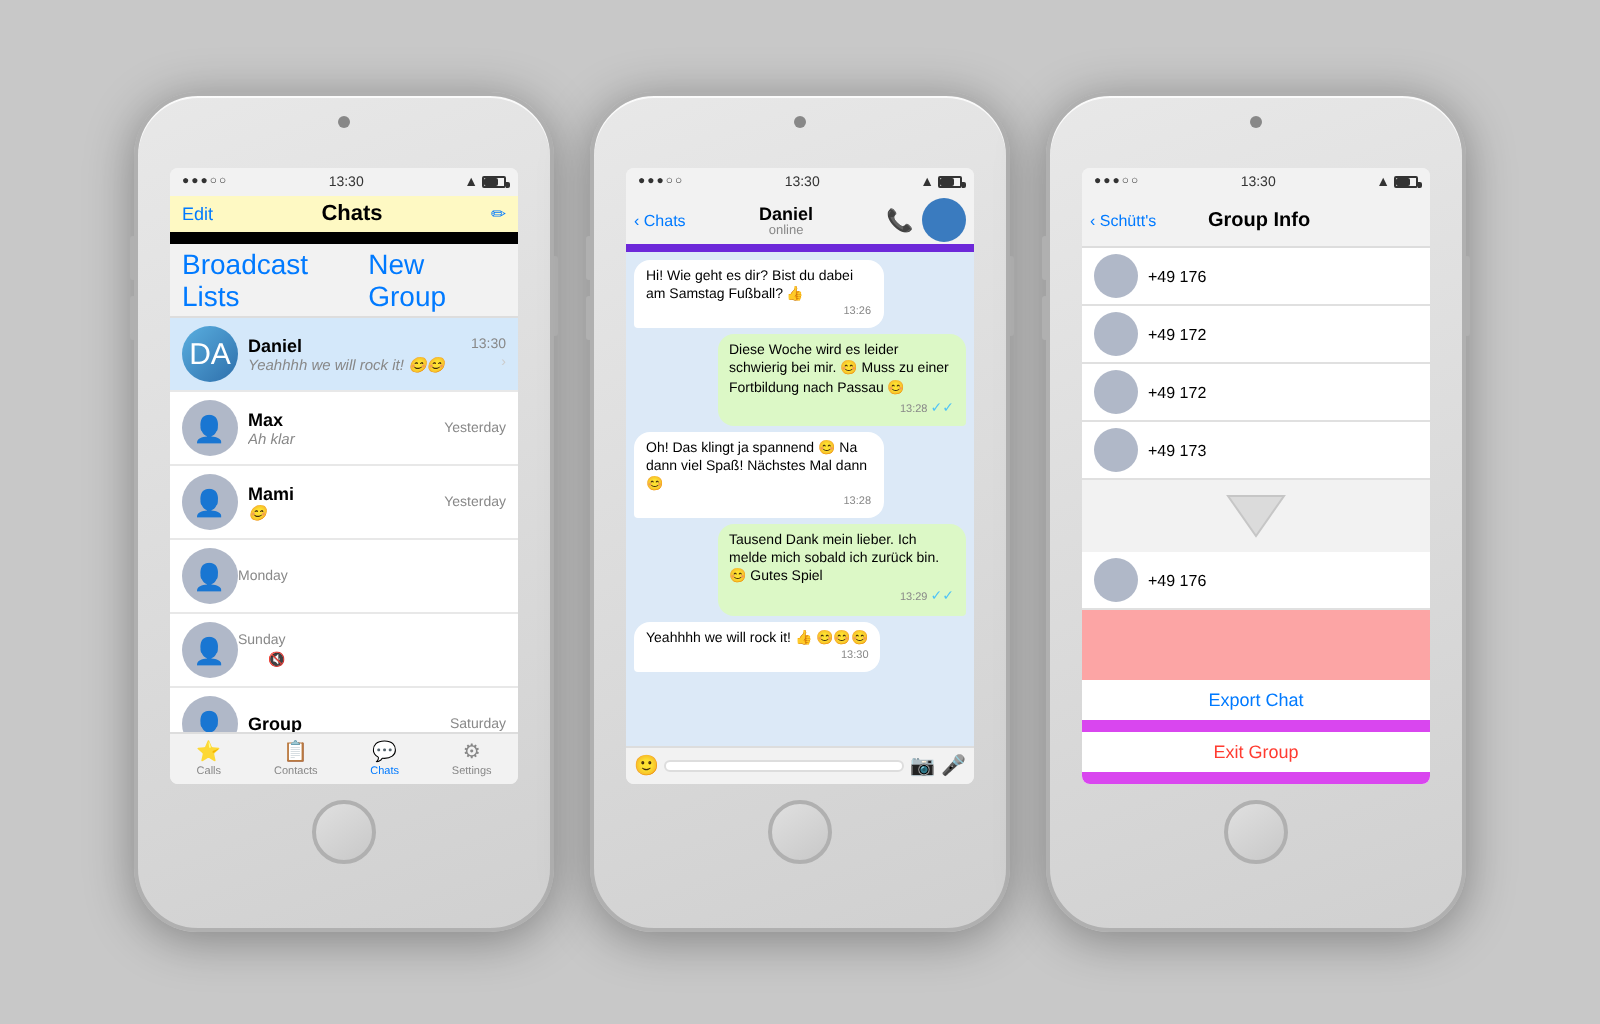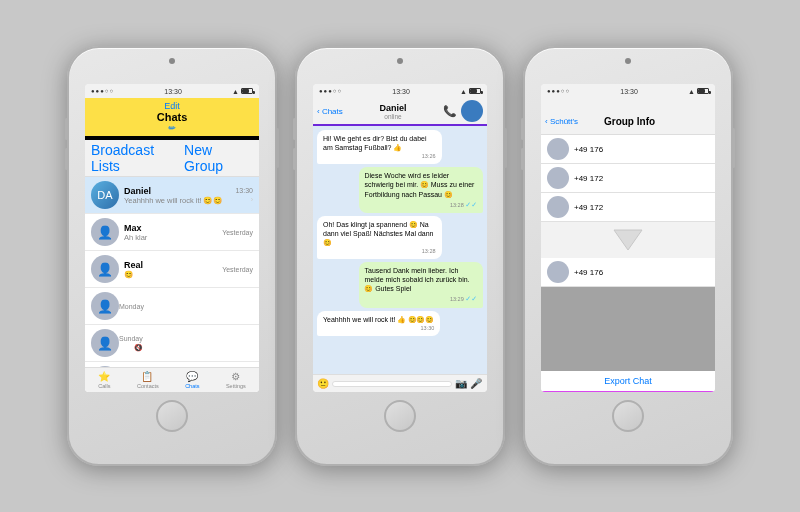--- a/index.html
+++ b/index.html
@@ -98,27 +98,26 @@
     }
     .status-bar .dots { letter-spacing: 1px; font-size: 6px; }
     .status-bar .icons { display: flex; gap: 2px; align-items: center; }
     .battery { width: 12px; height: 6px; border: 1px solid #333; border-radius: 1px; position: relative; }
     .battery::after { content: ''; position: absolute; right: -3px; top: 1.5px; width: 2px; height: 3px; background: #333; border-radius: 0 1px 1px 0; }
     .battery-fill { height: 100%; background: #333; width: 70%; border-radius: 1px; }
     .wifi-icon { font-size: 7px; }
 
     
     .chats-nav {
-      background: #fde047;
-      border-bottom: 4px solid #000000;
+      background: #fef9c3;
+      border-bottom: 6px solid #000000;
       padding: 3px 6px;
       display: flex;
       align-items: center;
       justify-content: space-between;
-      flex-direction: column;
     }
     .chats-nav .nav-title { font-size: 11px; font-weight: 600; color: #000; text-align: center; flex: 1; }
     .chats-nav .nav-action { font-size: 9px; color: #007aff; }
     .chats-nav .edit-btn { font-size: 9px; color: #007aff; }
     .chats-subbar {
       background: #f2f2f2;
       padding: 2px 6px;
       display: flex;
       justify-content: space-between;
       border-bottom: 1px solid #ddd;
@@ -141,21 +140,21 @@
       display: flex;
       align-items: center;
       justify-content: center;
       color: #fff;
       font-size: 13px;
       overflow: hidden;
     }
     .avatar.daniel { background: #3a7bbf; font-size: 10px; }
     .chat-info { flex: 1; margin-left: 5px; overflow: hidden; }
     .chat-name { font-size: 9px; font-weight: 600; color: #000; }
-    .chat-preview { font-size: 7.5px; color: #888; white-space: nowrap; overflow: hidden; text-overflow: ellipsis; }
+    .chat-preview { font-size: 7.5px; color: #888; white-space: nowrap; overflow: hidden; text-overflow: ellipsis; font-style: italic; }
     .chat-meta { display: flex; flex-direction: column; align-items: flex-end; gap: 2px; }
     .chat-time { font-size: 7px; color: #888; }
     .chat-arrow { font-size: 7px; color: #ccc; }
 
     .bottom-tabs {
       background: #f2f2f2;
       border-top: 1px solid #ddd;
       display: flex;
       justify-content: space-around;
       padding: 3px 0;
@@ -163,21 +162,21 @@
       bottom: 0;
       width: 100%;
     }
     .tab-item { display: flex; flex-direction: column; align-items: center; font-size: 5.5px; color: #888; gap: 1px; }
     .tab-item.active { color: #007aff; }
     .tab-icon { font-size: 10px; }
 
     
     .chat-nav {
       background: #f2f2f2;
-      border-bottom: 2px solid #6d28d9;
+      border-bottom: 4px solid #6d28d9;
       padding: 3px 4px;
       display: flex;
       align-items: center;
       justify-content: space-between;
       height: 28px;
     }
     .chat-nav .back { color: #007aff; font-size: 8px; }
     .chat-nav .contact-info { text-align: center; }
     .chat-nav .contact-name { font-size: 9px; font-weight: 600; }
     .chat-nav .contact-status { font-size: 6.5px; color: #888; }
@@ -222,27 +221,26 @@
 
     
     .group-nav {
       background: #f2f2f2;
       border-bottom: 1px solid #ddd;
       padding: 3px 4px;
       display: flex;
       align-items: center;
       justify-content: space-between;
       height: 26px;
-      margin-top: 11px;
     }
     .group-nav .back { color: #007aff; font-size: 8px; }
     .group-nav .group-title { font-size: 10px; font-weight: 600; }
 
     .group-members {
-      background: #a3a3a3;
+      background: #fca5a5;
       flex: 1;
       overflow: hidden;
     }
     .member-item {
       display: flex;
       align-items: center;
       padding: 3px 6px;
       border-bottom: 1px solid #e0e0e0;
       background: #fff;
       gap: 5px;
@@ -257,21 +255,21 @@
       background: #f2f2f2;
       padding: 4px 0;
     }
     .arrow-down svg { opacity: 0.6; }
 
     .action-section {
       background: #fff;
     }
     .action-item {
       padding: 5px 8px;
-      border-bottom: 1px solid #d946ef;
+      border-bottom: 6px solid #d946ef;
       font-size: 9px;
       text-align: center;
     }
     .action-item.blue { color: #007aff; }
     .action-item.red { color: #ff3b30; }
     .action-item.export { color: #007aff; font-size: 9px; }
 
     .conv-screen {
       display: flex;
       flex-direction: column;
@@ -305,21 +303,21 @@
     </div>
 
     <div class="chats-subbar">
       <span>Broadcast Lists</span>
       <span>New Group</span>
     </div>
 
     <div>
       <div class="chat-item active">
         <div class="avatar daniel" style="background:linear-gradient(135deg,#5aafe0,#2e6fab);">
-          <span style="font-size:11px;color:#fff;">DA</span>
+          <span style="font-size:15px;color:#fff;">DA</span>
         </div>
         <div class="chat-info">
           <div class="chat-name">Daniel</div>
           <div class="chat-preview">Yeahhhh we will rock it! 😊😊</div>
         </div>
         <div class="chat-meta">
           <span class="chat-time">13:30</span>
           <span class="chat-arrow">›</span>
         </div>
       </div>
@@ -329,21 +327,21 @@
           <div class="chat-name">Max</div>
           <div class="chat-preview">Ah klar</div>
         </div>
         <div class="chat-meta">
           <span class="chat-time">Yesterday</span>
         </div>
       </div>
       <div class="chat-item">
         <div class="avatar">👤</div>
         <div class="chat-info">
-          <div class="chat-name">Real</div>
+          <div class="chat-name">Mami</div>
           <div class="chat-preview">😊</div>
         </div>
         <div class="chat-meta">
           <span class="chat-time">Yesterday</span>
         </div>
       </div>
       <div class="chat-item">
         <div class="avatar">👤</div>
         <div class="chat-meta">
           <span class="chat-time">Monday</span>
@@ -484,31 +482,36 @@
           <span class="member-number">+49 176</span>
         </div>
         <div class="member-item">
           <div class="member-avatar"></div>
           <span class="member-number">+49 172</span>
         </div>
         <div class="member-item">
           <div class="member-avatar"></div>
           <span class="member-number">+49 172</span>
         </div>
+        <div class="member-item">
+          <div class="member-avatar"></div>
+          <span class="member-number">+49 173</span>
+        </div>
 
         <div class="arrow-down">
           <svg width="36" height="28" viewBox="0 0 36 28">
             <polygon points="4,4 32,4 18,24" fill="#ccc" stroke="#aaa" stroke-width="1"></polygon>
           </svg>
         </div>
         <div class="member-item">
           <div class="member-avatar"></div>
           <span class="member-number">+49 176</span>
         </div>
       </div>
 
       <div class="action-section">
         <div class="action-item export blue">Export Chat</div>
+        <div class="action-item red">Exit Group</div>
       </div>
     </div>
   </div>
   <div class="phone-home-btn"></div>
 </div>
 
 </body></html>

